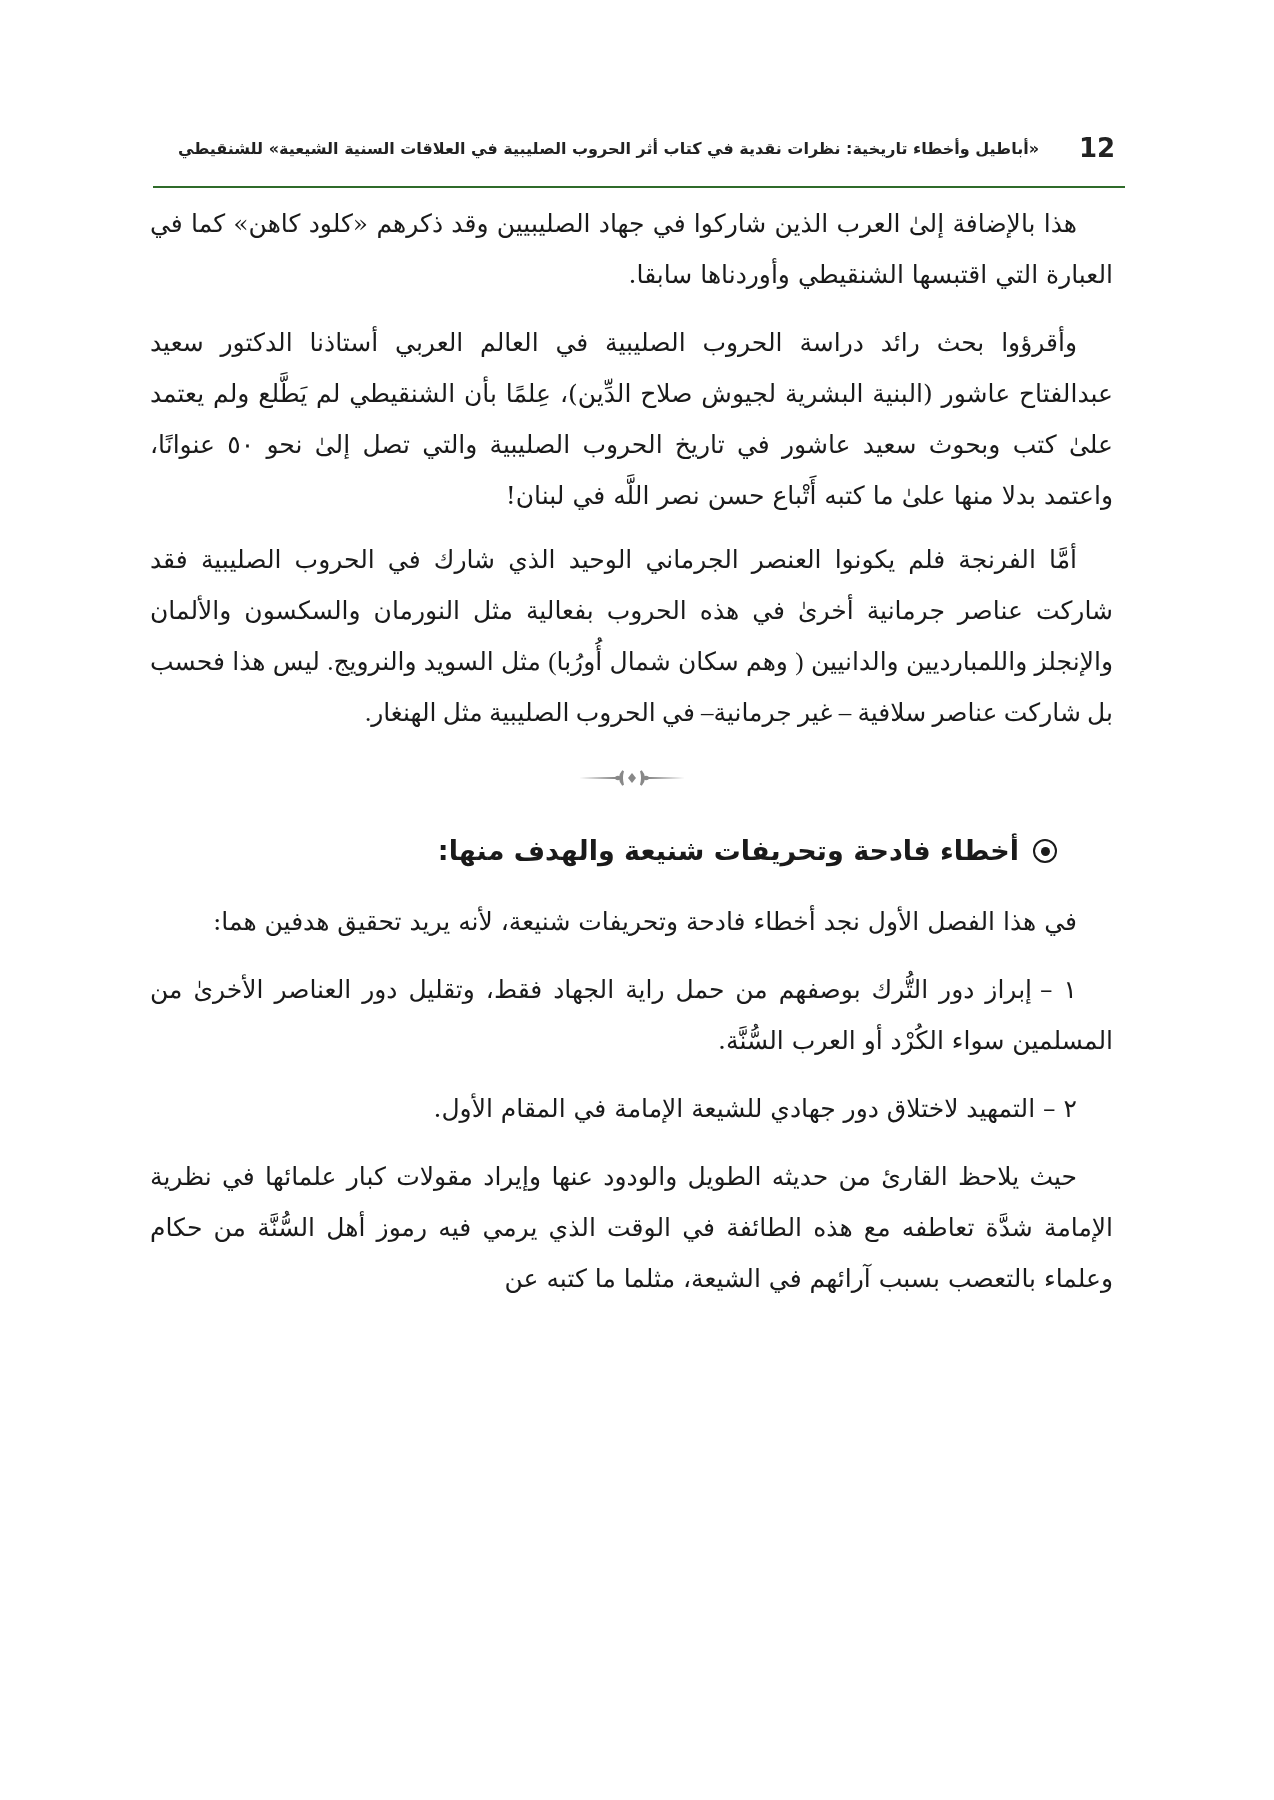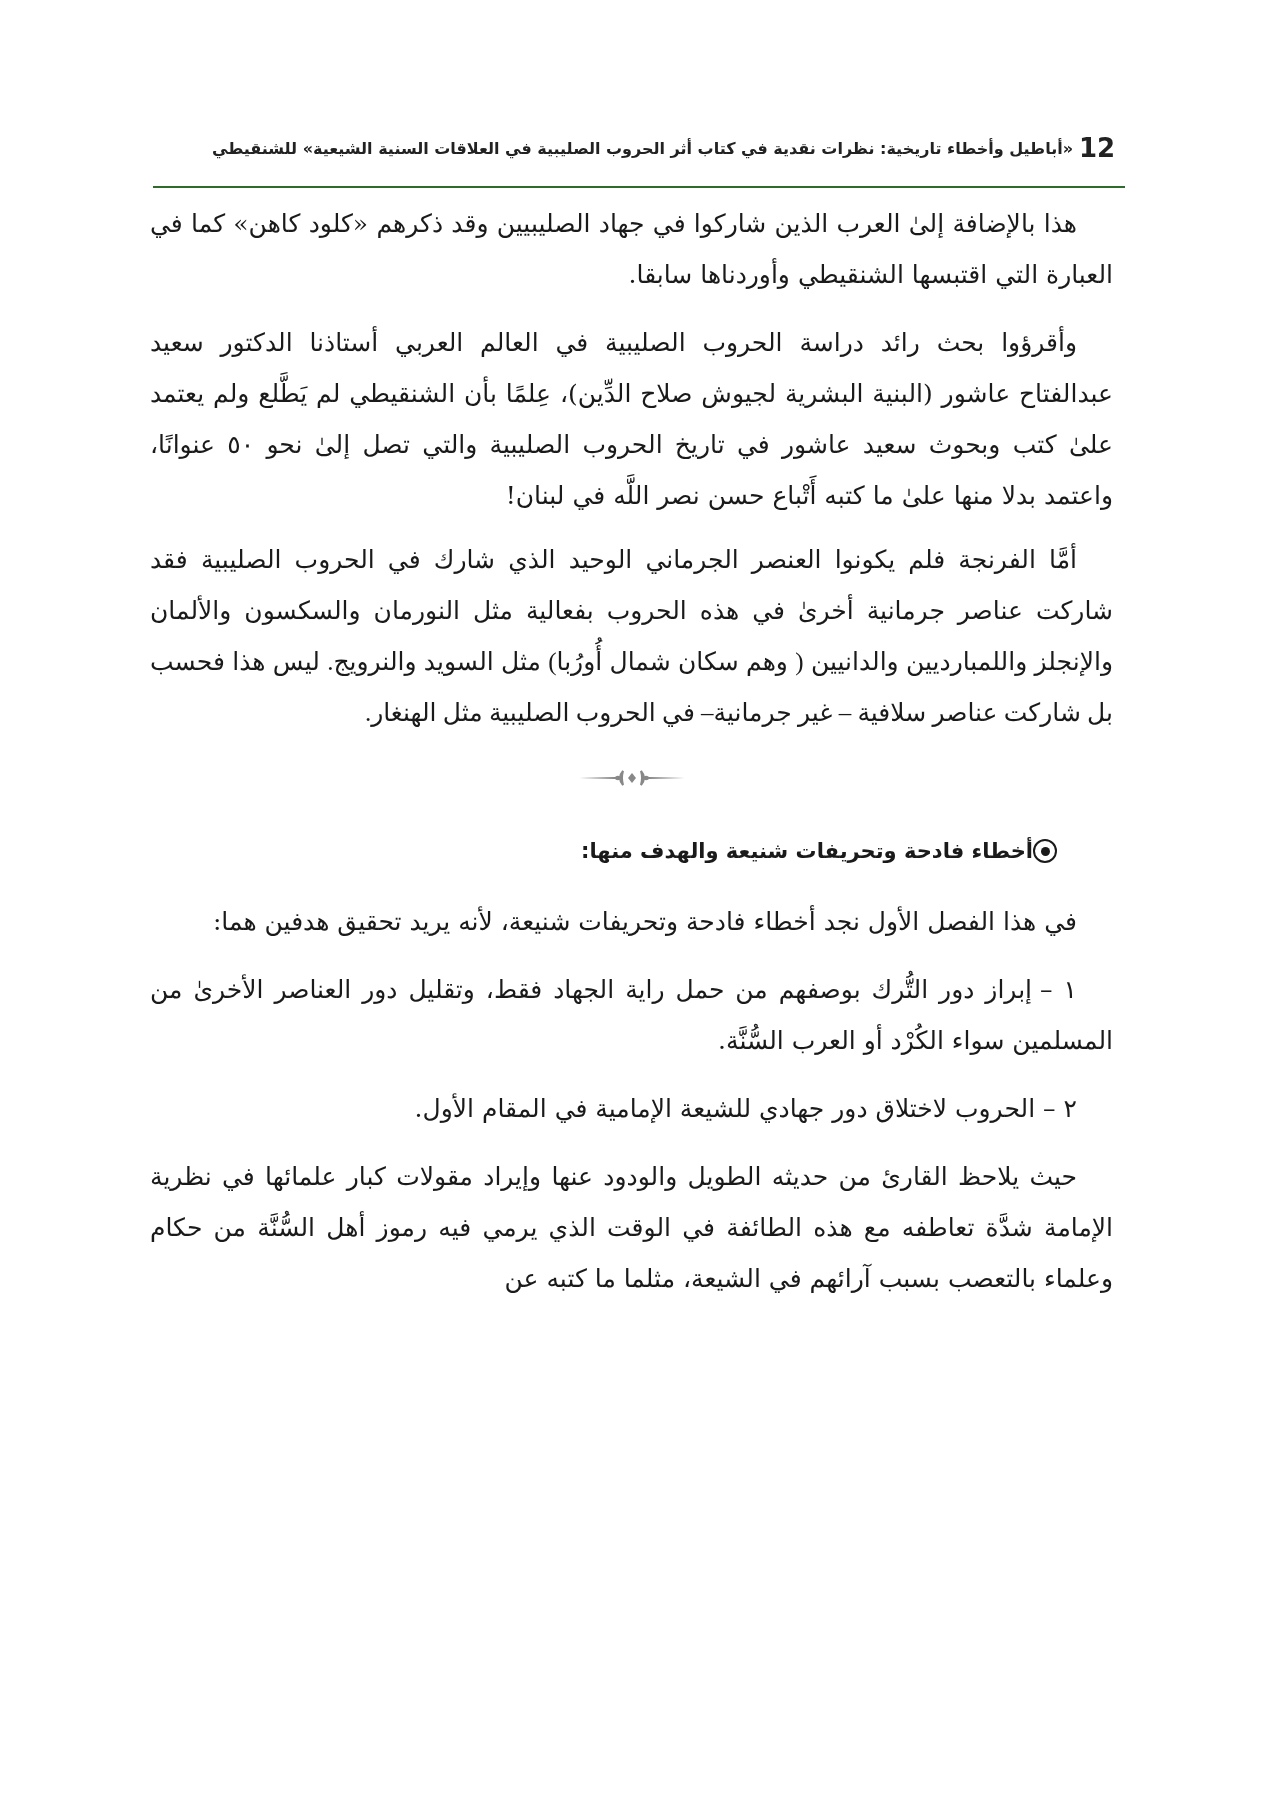--- a/index.html
+++ b/index.html
@@ -40,20 +40,21 @@
       color: #222;
       margin-right: 4px;
       width: 48px;
       text-align: center;
     }
     .running-title {
       font-family: "DejaVu Sans", sans-serif;
       font-weight: bold;
       font-size: 16px;
       color: #222;
+      margin-right: 34px;
       white-space: nowrap;
     }
     .head-rule {
       position: absolute;
       top: 186px;
       left: 3px;
       right: 0;
       height: 2px;
       background: #2f6b2a;
     }
@@ -78,23 +79,24 @@
       height: 60px;
       display: flex;
       justify-content: center;
       align-items: center;
       margin-top: 10px;
     }
     .ornament svg { display: block; }
     .section-heading {
       display: flex;
       align-items: center;
+      gap: 14px;
       font-family: "DejaVu Sans", sans-serif;
       font-weight: bold;
-      font-size: 21px;
+      font-size: 27px;
       line-height: 54px;
       margin: 16px 56px 18px 0;
     }
     .bullet-icon {
       width: 24px;
       height: 24px;
       border: 2.5px solid #1a1a1a;
       border-radius: 50%;
       display: inline-flex;
       align-items: center;
@@ -145,18 +147,18 @@
       <span class="bullet-icon"></span>
       <span>أخطاء فادحة وتحريفات شنيعة والهدف منها:</span>
     </div>
 
     <p class="para">في هذا الفصل الأول نجد أخطاء فادحة وتحريفات شنيعة، لأنه يريد تحقيق هدفين هما:</p>
 
     <p class="list-item">
       <span class="list-marker">١ –</span><span>إبراز دور التُّرك بوصفهم من حمل راية الجهاد فقط، وتقليل دور العناصر الأخرىٰ من المسلمين سواء الكُرْد أو العرب السُّنَّة.</span>
     </p>
     <p class="list-item">
-      <span class="list-marker">٢ –</span><span>الحروب لاختلاق دور جهادي للشيعة الإمامية في المقام الأول.</span>
+      <span class="list-marker">٢ –</span><span>التمهيد لاختلاق دور جهادي للشيعة الإمامة في المقام الأول.</span>
     </p>
 
     <p class="para">حيث يلاحظ القارئ من حديثه الطويل والودود عنها وإيراد مقولات كبار علمائها في نظرية الإمامة شدَّة تعاطفه مع هذه الطائفة في الوقت الذي يرمي فيه رموز أهل السُّنَّة من حكام وعلماء بالتعصب بسبب آرائهم في الشيعة، مثلما ما كتبه عن</p>
   </div>
 </div>
 
 </body></html>

